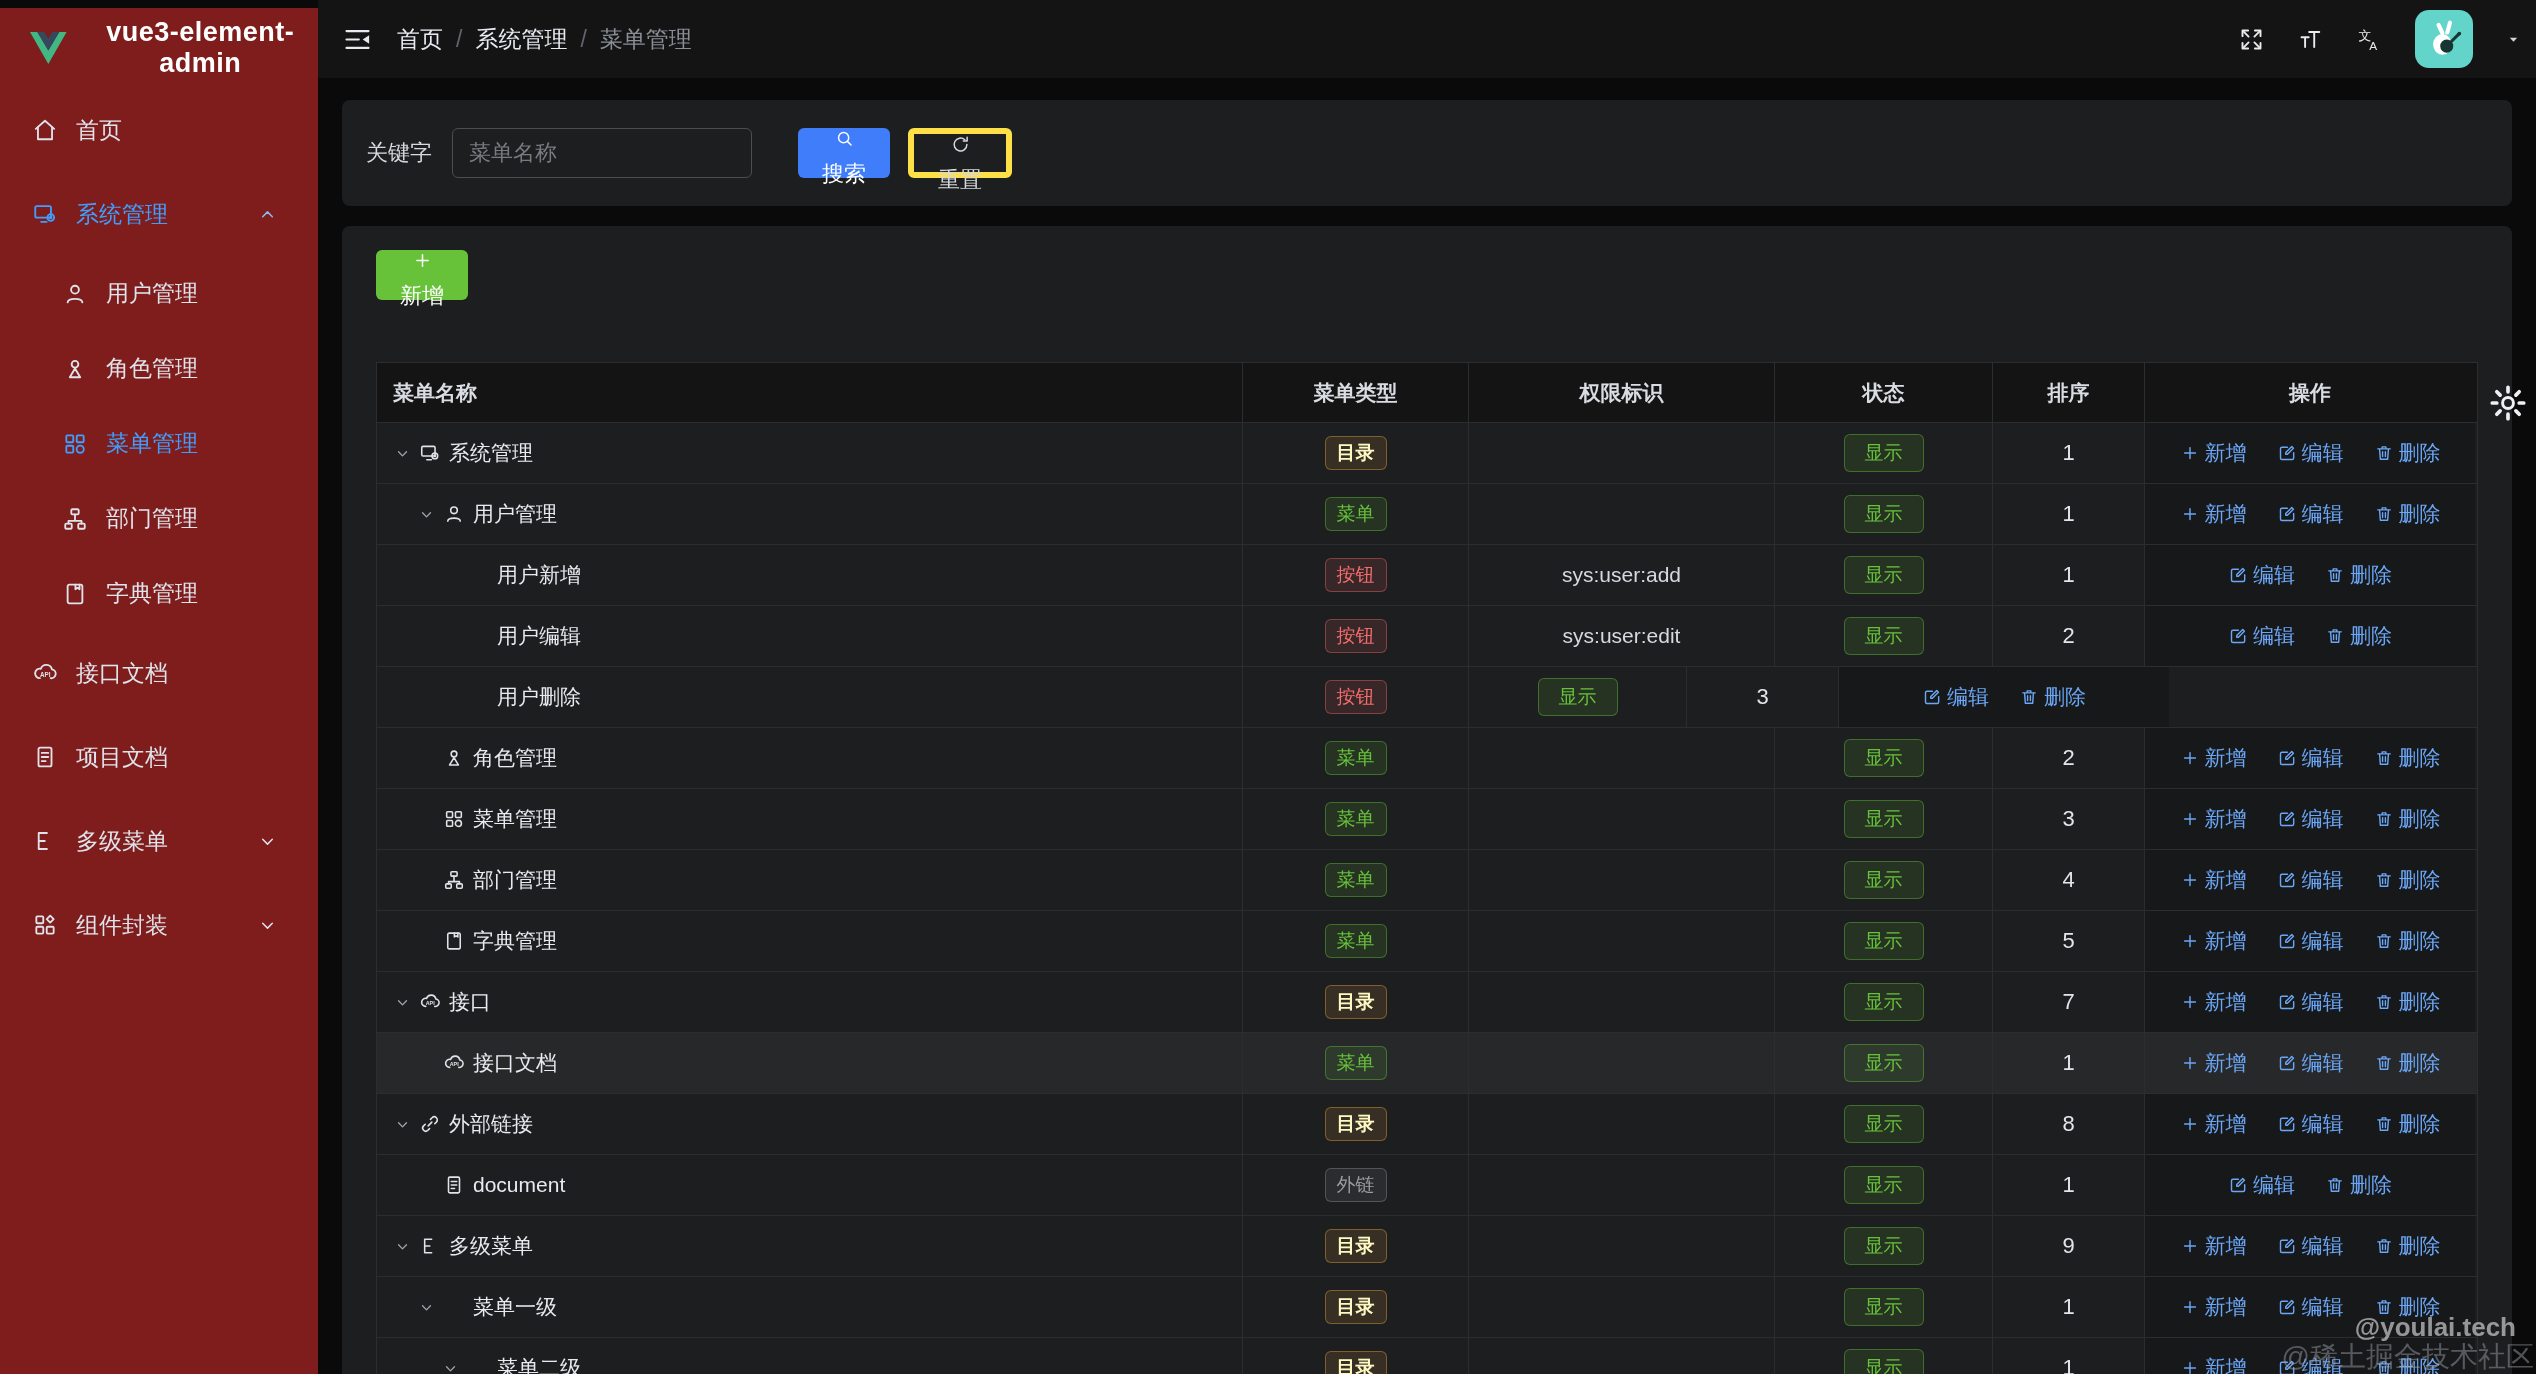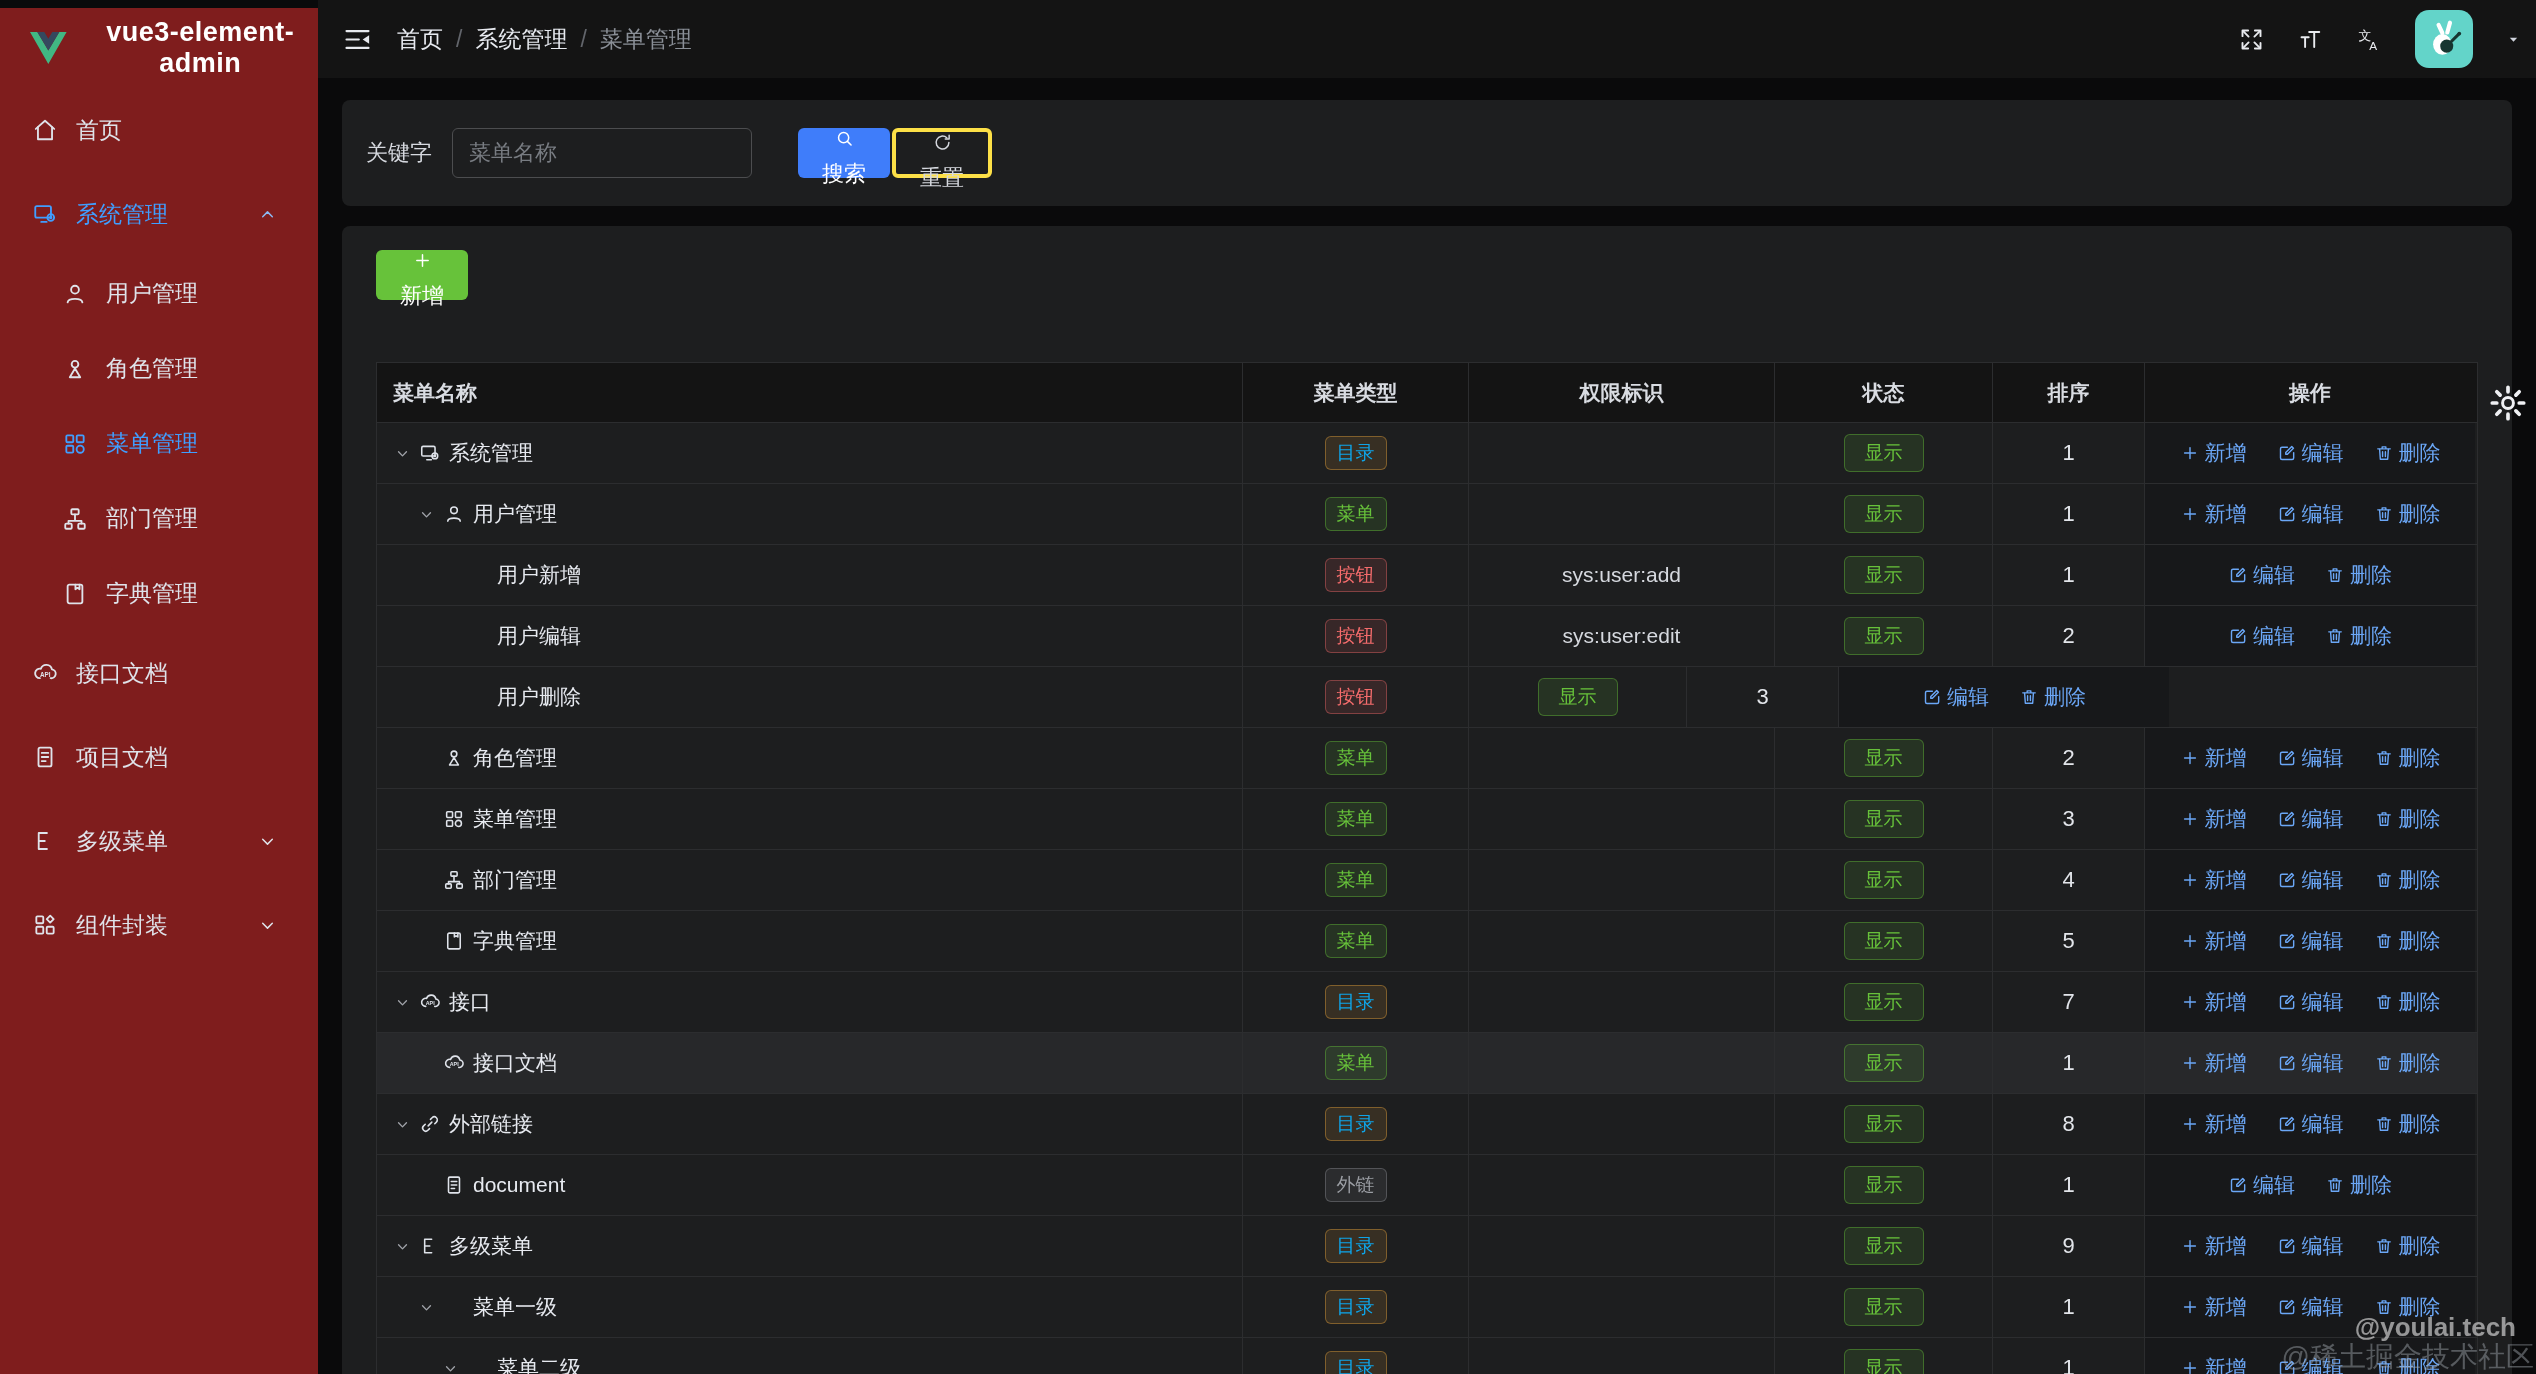--- a/index.html
+++ b/index.html
@@ -45,21 +45,21 @@
   .card { position:absolute; left:24px; right:24px; background:#1d1e1f; border-radius:8px; }
   .search-card { top:22px; height:106px; display:flex; align-items:center; padding:0 24px; }
   .search-label { font-size:22px; color:#d6d9df; margin-right:20px; }
   .search-input { width:300px; height:50px; background:transparent; border:1px solid #4c4d4f; border-radius:6px;
     color:#e2e5ea; font-size:22px; padding:0 16px; font-family:inherit; outline:none; }
   .search-input::placeholder { color:#787c82; }
   .btn { height:50px; border-radius:6px; font-size:22px; display:inline-flex; align-items:center; gap:10px;
     padding:0 24px; border:none; cursor:pointer; font-family:inherit;flex-direction:column; }
   .btn .icon { width:21px; height:21px; }
   .btn-primary { background:#3f7dfa; color:#fff; margin-left:46px; }
-  .btn-plain { background:transparent; border:4px solid #fde047; color:#d6d9df; margin-left:2px;text-align:center; }
+  .btn-plain { background:transparent; border:6px solid #fde047; color:#d6d9df; margin-left:18px;text-align:center; }
   .btn-success { background:#67c23a; color:#fff; }
 
   .main-card { top:148px; height:1400px; border-radius:8px; }
   .add-btn { position:absolute; left:34px; top:24px; }
 
   
   .table { position:absolute; left:34px; top:136px; width:2102px; border:1px solid #2c2d2f; border-bottom:none; font-size:21px; }
   .thead { display:flex; height:60px; background:#141414; border-bottom:1px solid #2c2d2f; }
   .th { font-weight:700; color:#d9dce2; font-size:21px; }
   .th, .td { display:flex; align-items:center; justify-content:center; border-right:1px solid #2c2d2f; flex:none; }
@@ -76,21 +76,21 @@
   .tr.hover .td-ops { background:#27282a; }
   .indent { flex:none; height:1px; }
   .caret { width:26px; height:19px; flex:none; color:#a0a3a9; display:inline-flex; align-items:center; cursor:pointer; }
   .caret svg { width:19px; height:19px; }
   .row-icon { width:30px; height:22px; flex:none; color:#dfe3ea; display:inline-flex; align-items:center; }
   .row-icon svg { width:22px; height:22px; }
   .name-label { color:#e7eaf0; white-space:nowrap; }
   .td-perm { color:#d6d9df; }
   .td-sort { color:#e2e5ea; font-size:22px; }
   .badge { padding:4px 11px; border-radius:6px; font-size:19px; line-height:1.25; border:1px solid; white-space:nowrap; }
-  .badge-warning { color:#0ea5e9; background:rgba(230,162,60,.13); border-color:rgba(230,162,60,.42); }
+  .badge-warning { color:#fef9c3; background:rgba(230,162,60,.13); border-color:rgba(230,162,60,.42);font-weight:bold; }
   .badge-success { color:#67c23a; background:rgba(103,194,58,.13); border-color:rgba(103,194,58,.42); }
   .badge-danger  { color:#f56c6c; background:rgba(245,108,108,.12); border-color:rgba(245,108,108,.4); }
   .badge-info    { color:#9b9ea4; background:rgba(144,147,153,.12); border-color:rgba(144,147,153,.4); }
   .badge-status  { padding:6px 20px;text-align:center; }
   .oplink { color:#6ba7f7; display:inline-flex; align-items:center; gap:5px; margin:0 15px; cursor:pointer; white-space:nowrap; }
   .oplink .icon { width:20px; height:20px; }
 
   
   .gear-btn { position:absolute; right:7px; top:382px; width:42px; height:42px; color:#eff0f3; cursor:pointer; z-index:8; }
   .wm1 { position:absolute; right:20px; top:1312px; font-size:26px; font-weight:700; color:rgba(255,255,255,.55); z-index:9; pointer-events:none; }

